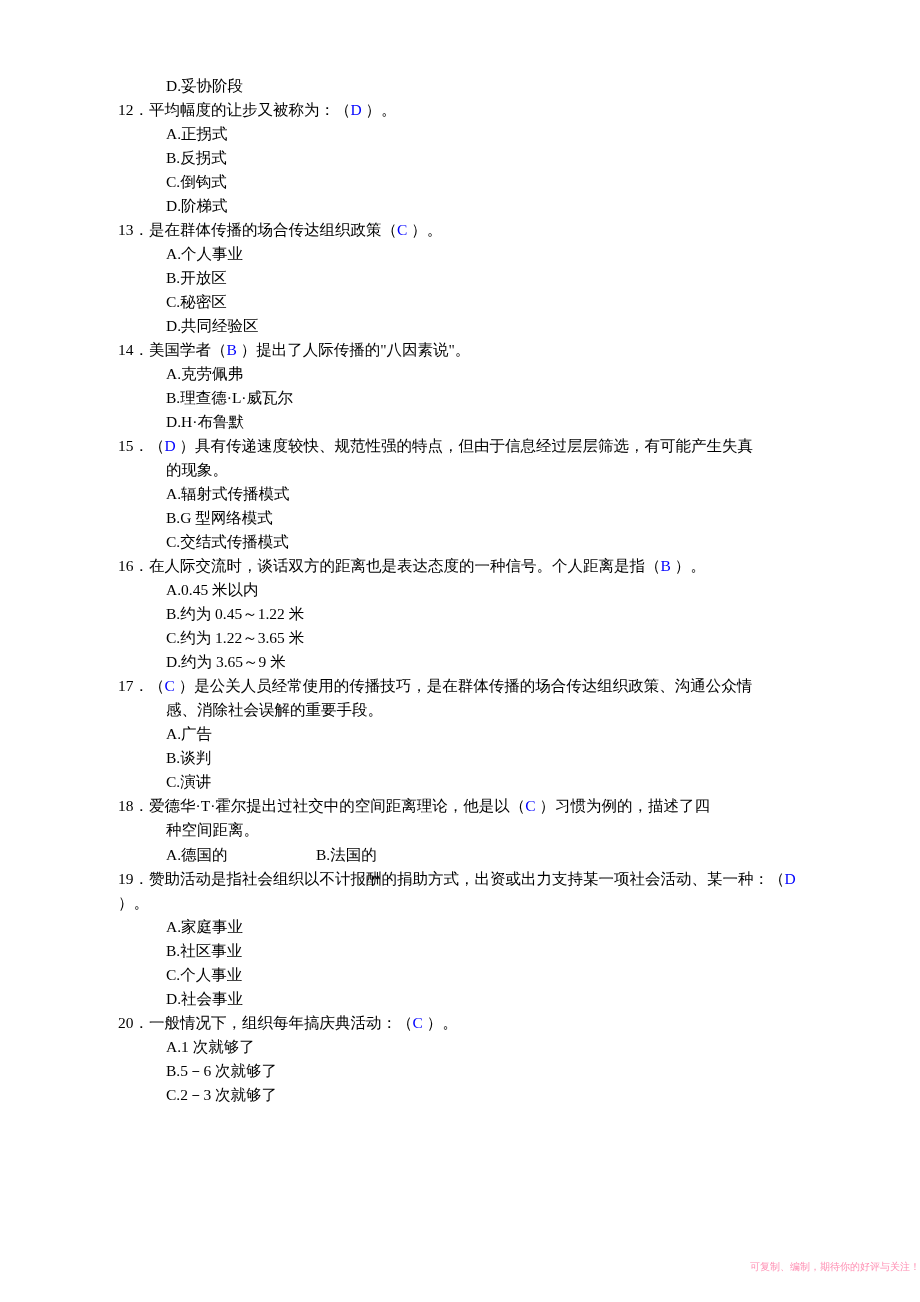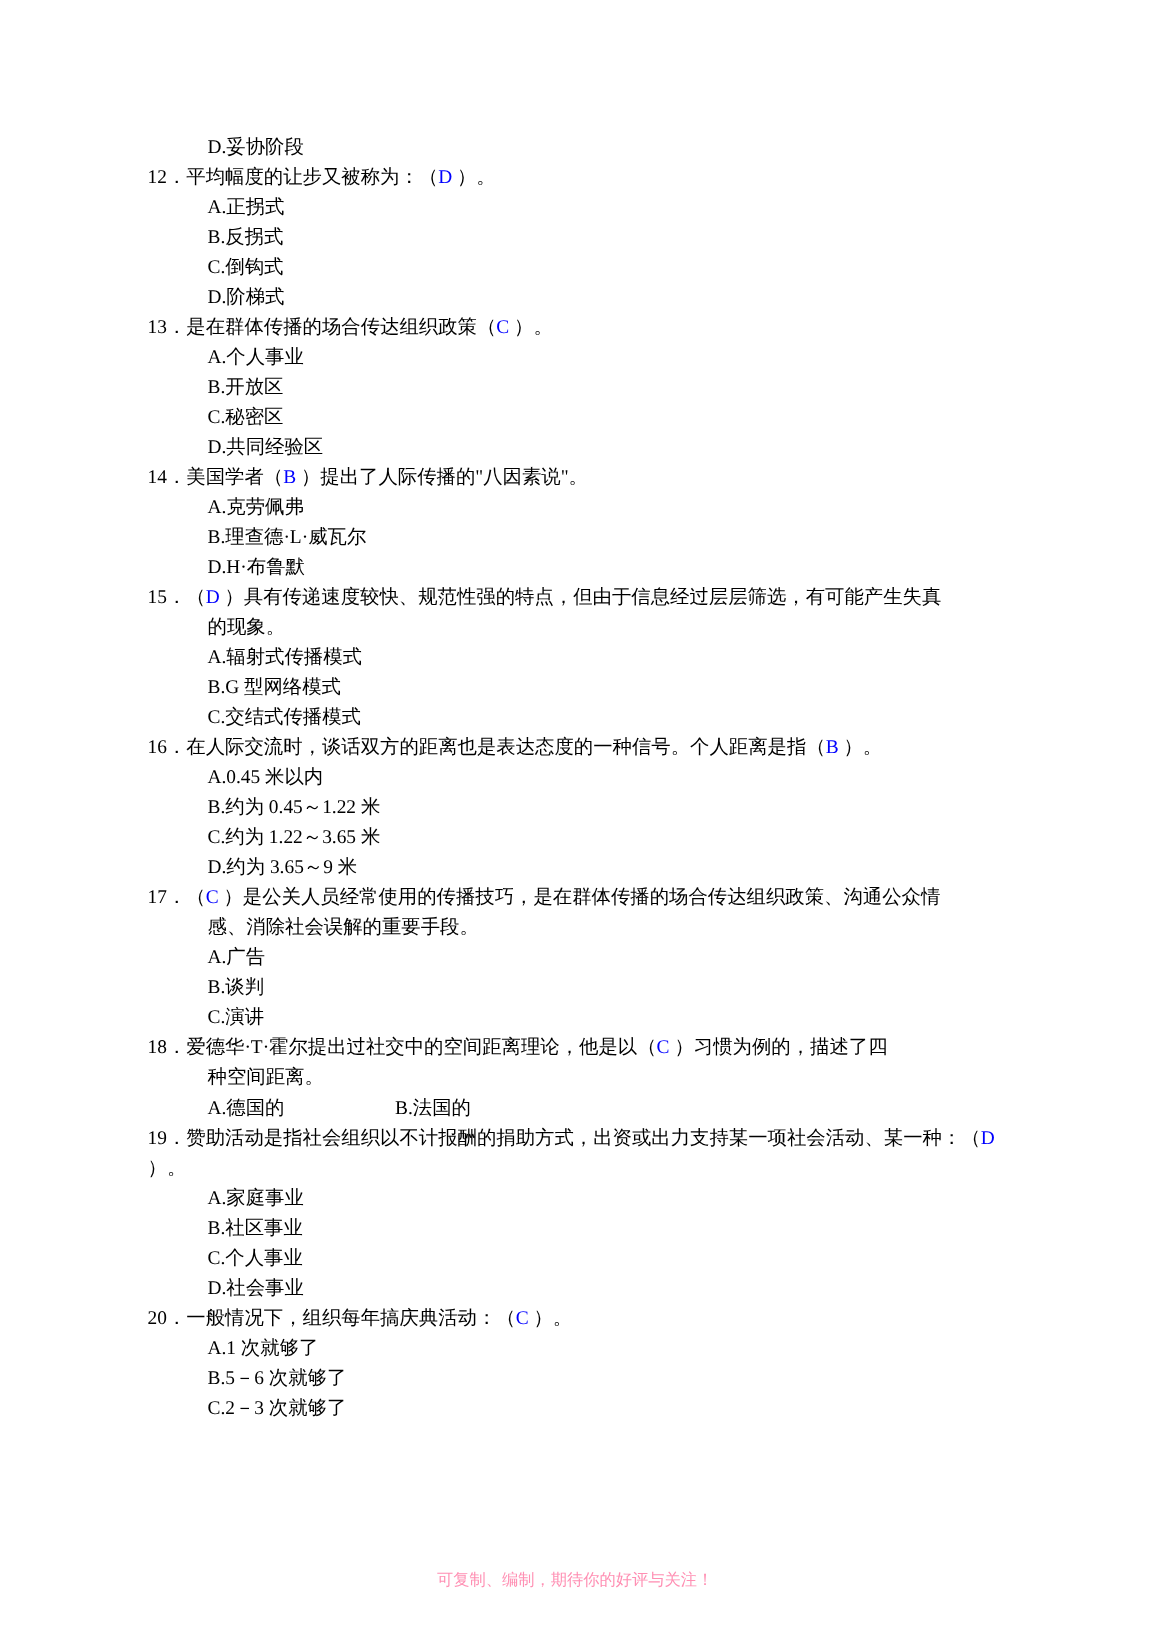--- a/index.html
+++ b/index.html
@@ -8,21 +8,21 @@
     background: #ffffff;
     font-family: "SimSun", "宋体", serif;
     font-size: 15.5px;
     color: #000000;
     line-height: 1.55;
   }
   .page {
     width: 920px;
     min-height: 1302px;
     box-sizing: border-box;
-    padding: 106px 118px 20px 118px;
+    padding: 74px 118px 20px 118px;
     position: relative;
   }
   .question {
     margin: 0;
   }
   .q-line {
     display: block;
   }
   .answer {
     color: #0000ff;
@@ -40,22 +40,22 @@
     width: 150px;
   }
   .wrap-indent {
     padding-left: 48px;
   }
   .footer {
     position: absolute;
     bottom: 28px;
     left: 0;
     right: 0;
-    text-align: center;
-    font-size: 13px;
+    text-align: right;
+    font-size: 10px;
     color: #ff8fb3;
     font-family: "SimSun", "宋体", serif;
   }
 </style>
 </head>
 <body>
 
 <div class="page">
 
   <div class="options">

